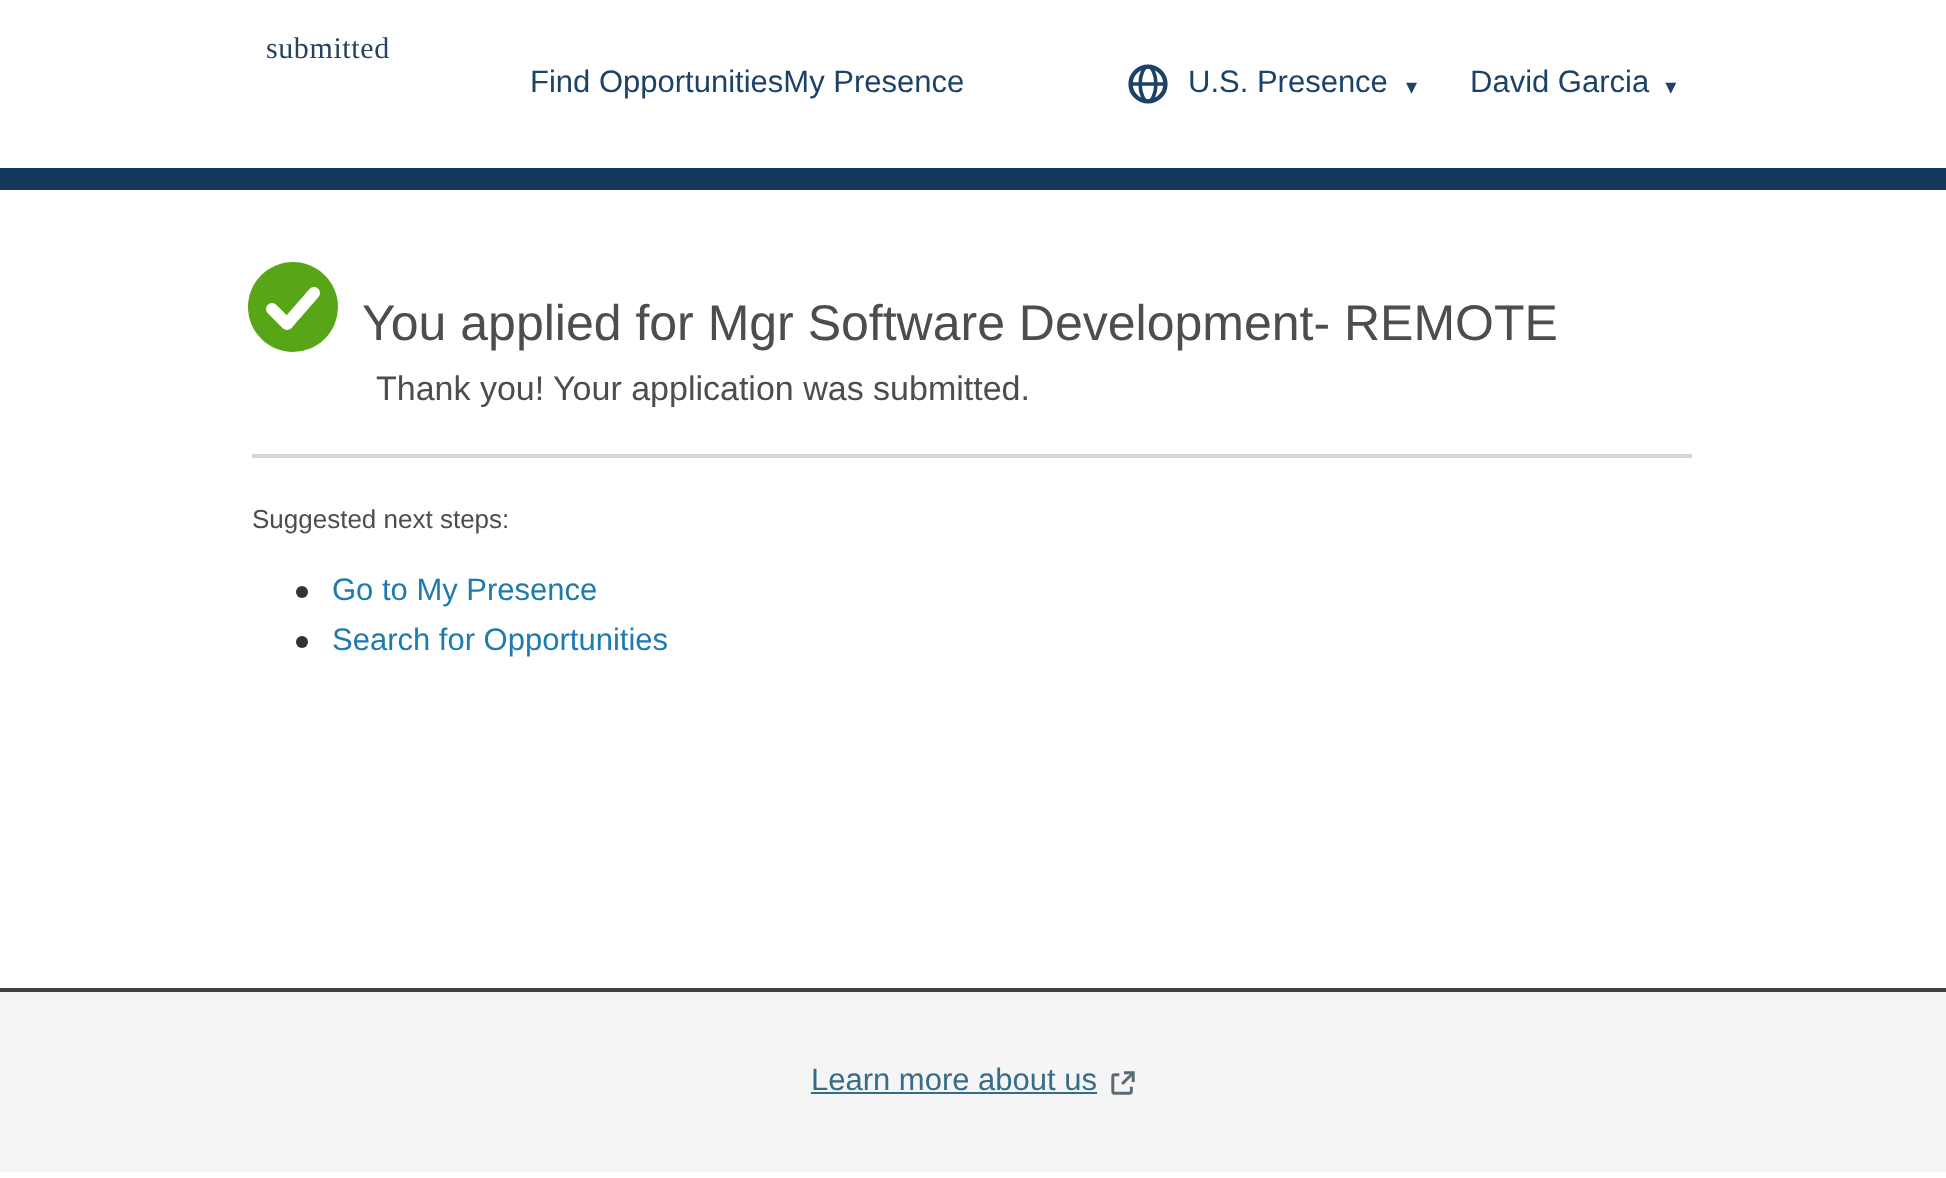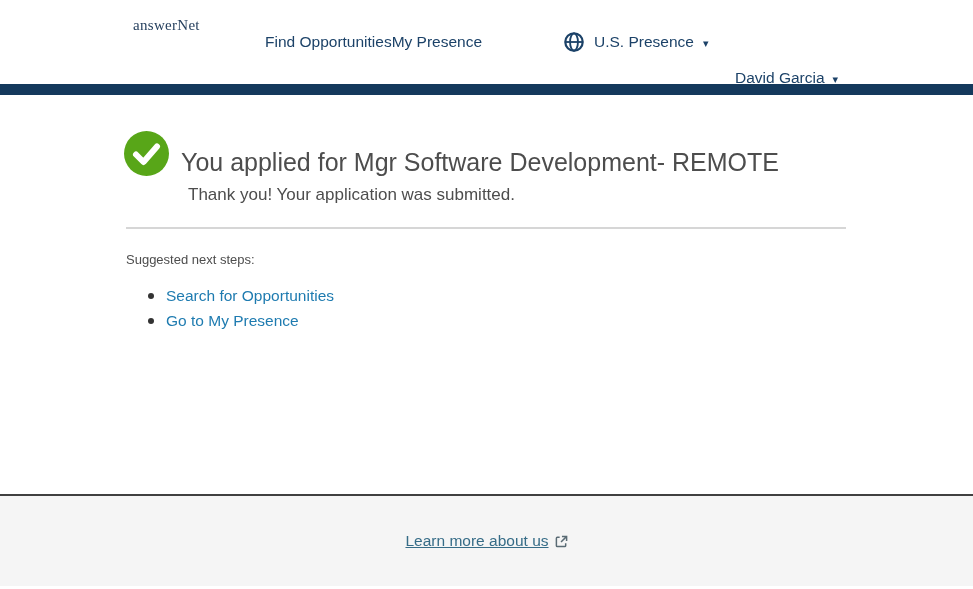--- a/index.html
+++ b/index.html
@@ -66,21 +66,20 @@
   }
   .user-menu {
     position: absolute;
     left: 735px;
     top: 0;
     height: 84px;
     display: flex;
     align-items: center;
     gap: 8px;
     cursor: pointer;
-    margin-top: 36px;
   }
   .navy-bar {
     position: absolute;
     top: 84px; left: 0; right: 0;
     height: 11px;
     background: #14395c;
   }
 
   
   .check-badge {
@@ -174,21 +173,21 @@
     cursor: pointer;
   }
   .footer-link svg { text-decoration: none; }
 </style>
 </head>
 <body>
 
 <div class="page">
 
   <div class="header">
-    <div class="logo">answerNet</div>
+    <div class="logo">submitted</div>
 
     <nav class="nav-links">
       <div class="nav-item">Find Opportunities</div>
       <div class="nav-item">My Presence</div>
     </nav>
 
     <div class="lang-menu">
       <span style="display:inline-flex;">
         <svg width="22" height="22" viewBox="0 0 24 24" fill="none">
           <circle cx="12" cy="12" r="9.5" stroke="#1c4268" stroke-width="2.4"></circle>
@@ -216,25 +215,25 @@
   </span>
   <h1 class="confirm-title">You applied for Mgr Software Development- REMOTE</h1>
   <div class="confirm-subtitle">Thank you! Your application was submitted.</div>
 
   <div class="divider"></div>
 
   <div class="next-steps-heading">Suggested next steps:</div>
   <ul class="next-steps-list">
     <li>
       <span class="bullet"></span>
-      <a>Search for Opportunities</a>
+      <a>Go to My Presence</a>
     </li>
     <li>
       <span class="bullet"></span>
-      <a>Go to My Presence</a>
+      <a>Search for Opportunities</a>
     </li>
   </ul>
 
   <div class="footer">
     <a class="footer-link">
       <span>Learn more about us</span>
       <span style="display:inline-flex;">
         <svg width="13" height="13" viewBox="0 0 14 14" fill="none">
           <path d="M5 2.5 H2.5 A1 1 0 0 0 1.5 3.5 V11.5 A1 1 0 0 0 2.5 12.5 H10.5 A1 1 0 0 0 11.5 11.5 V9" stroke="#5a6b74" stroke-width="1.6"></path>
           <path d="M7.5 1.5 H12.5 V6.5" stroke="#5a6b74" stroke-width="1.6"></path>

